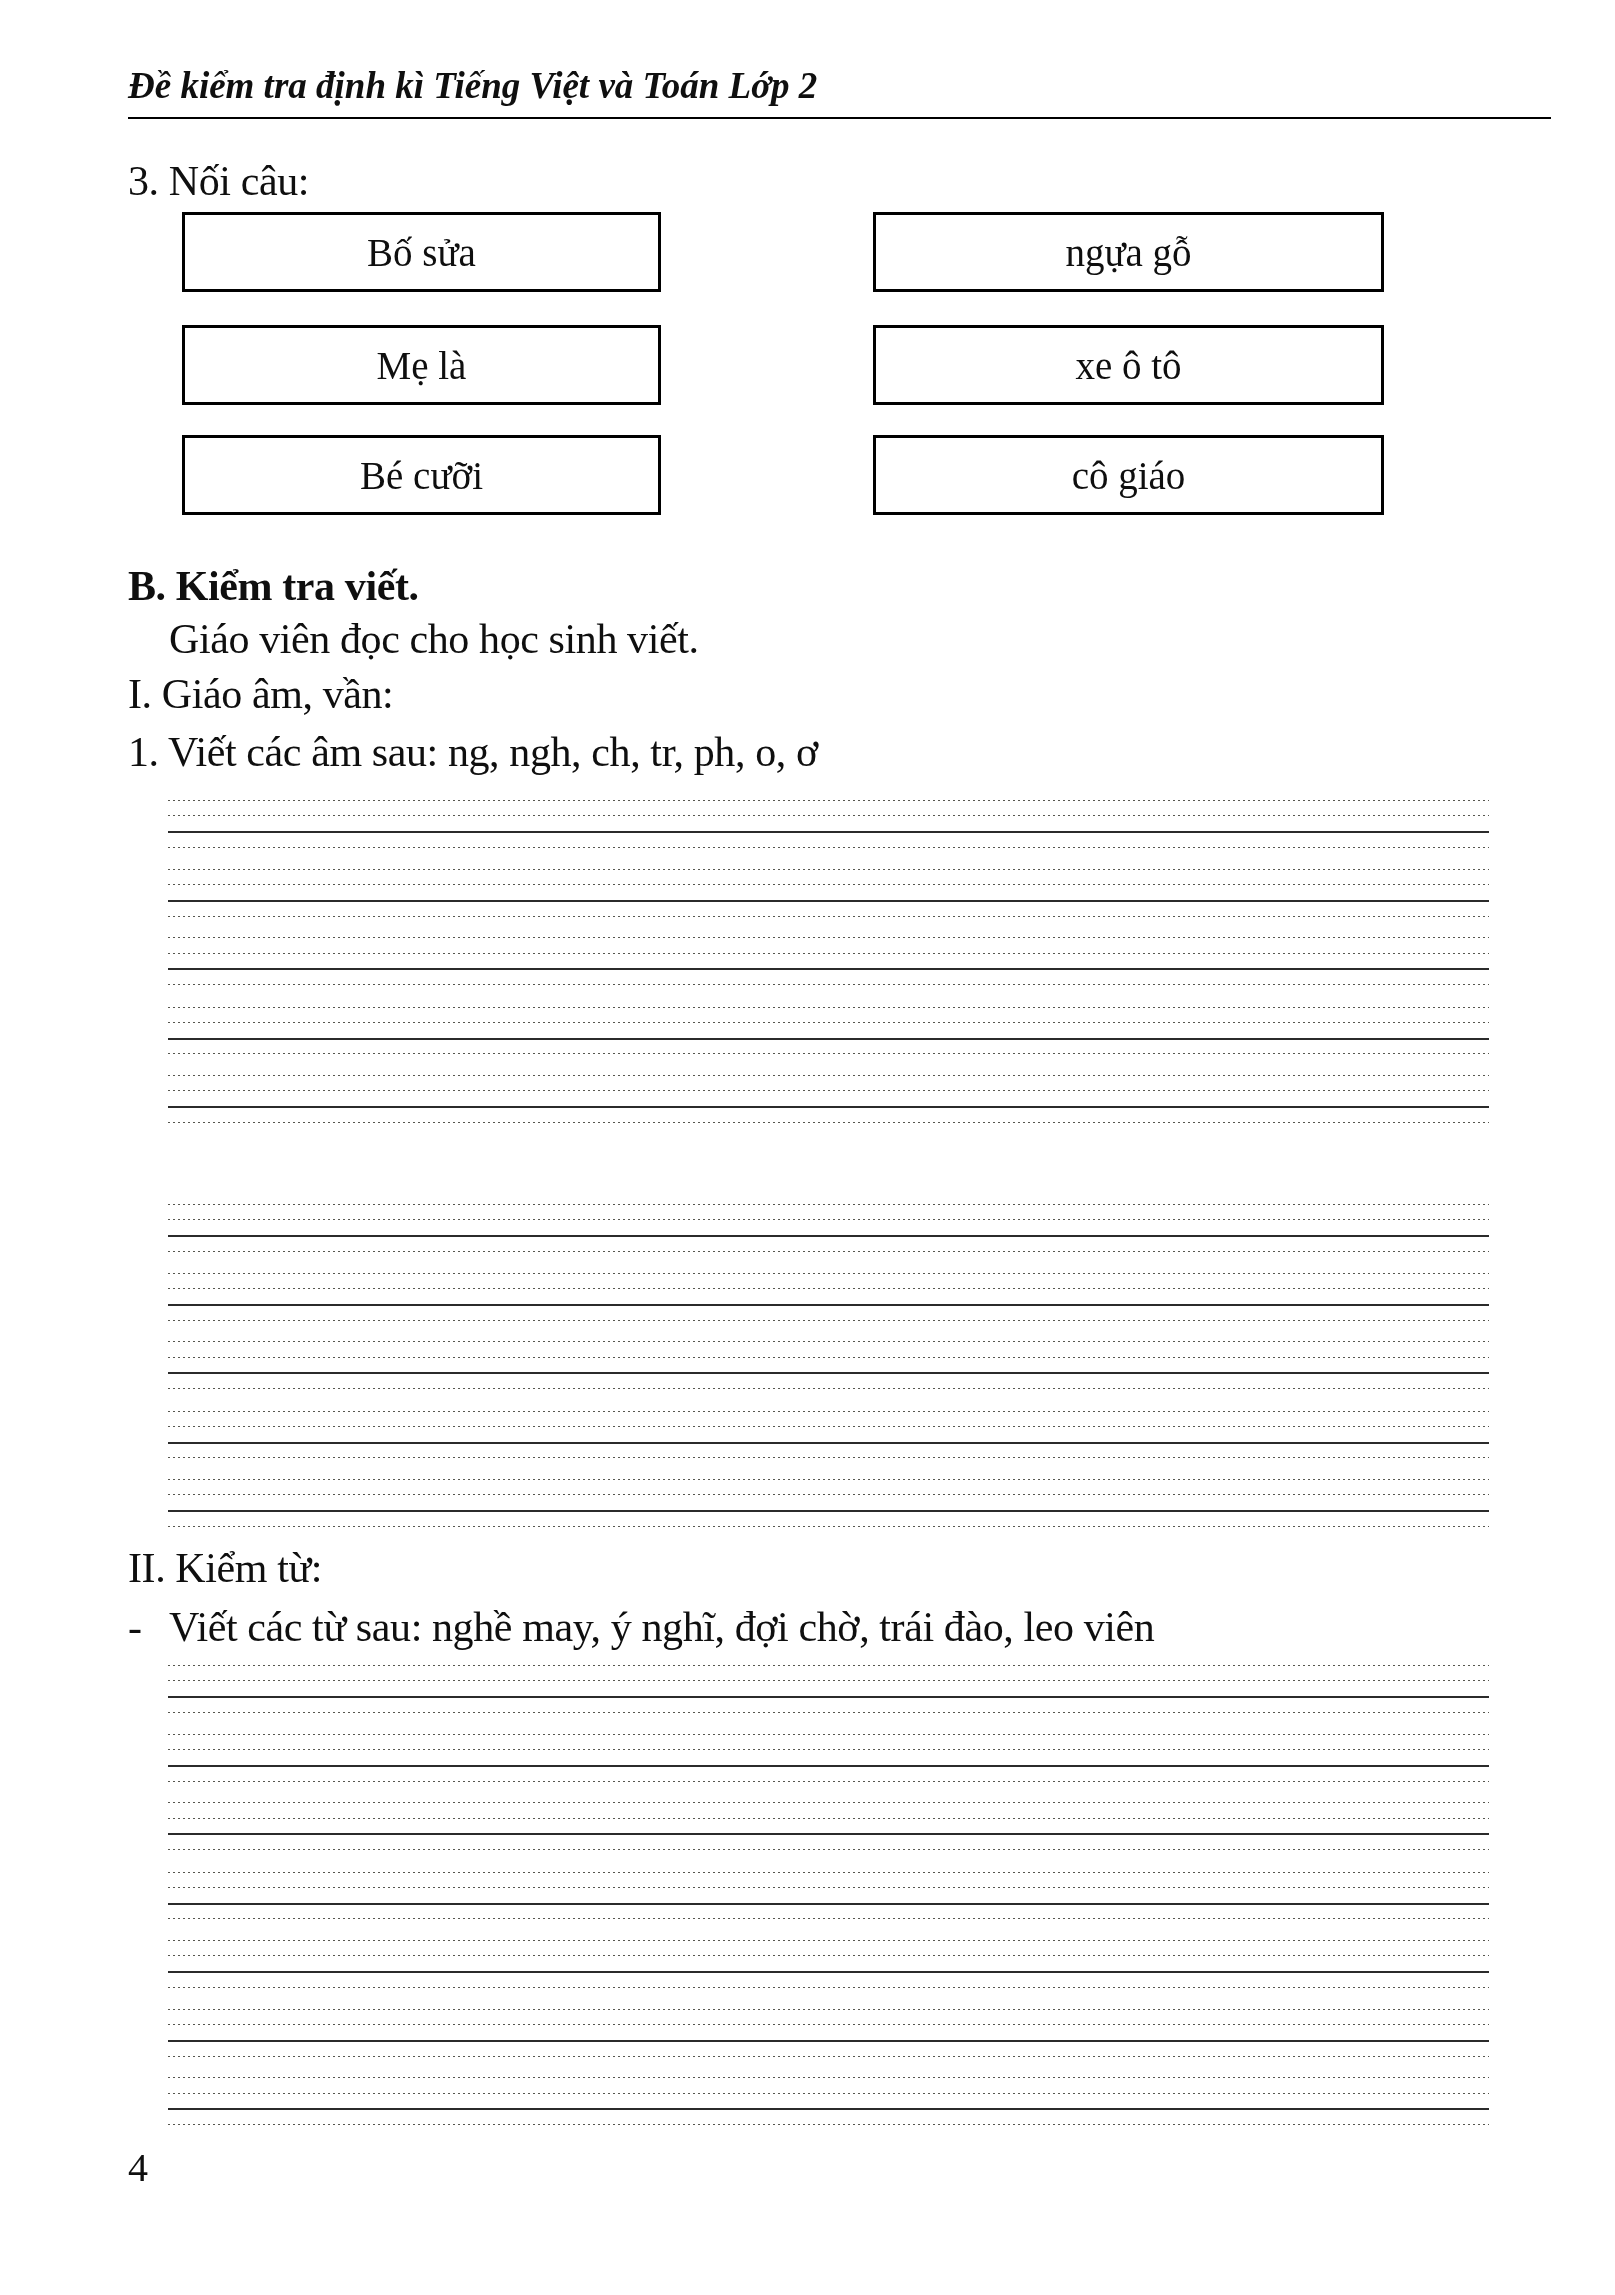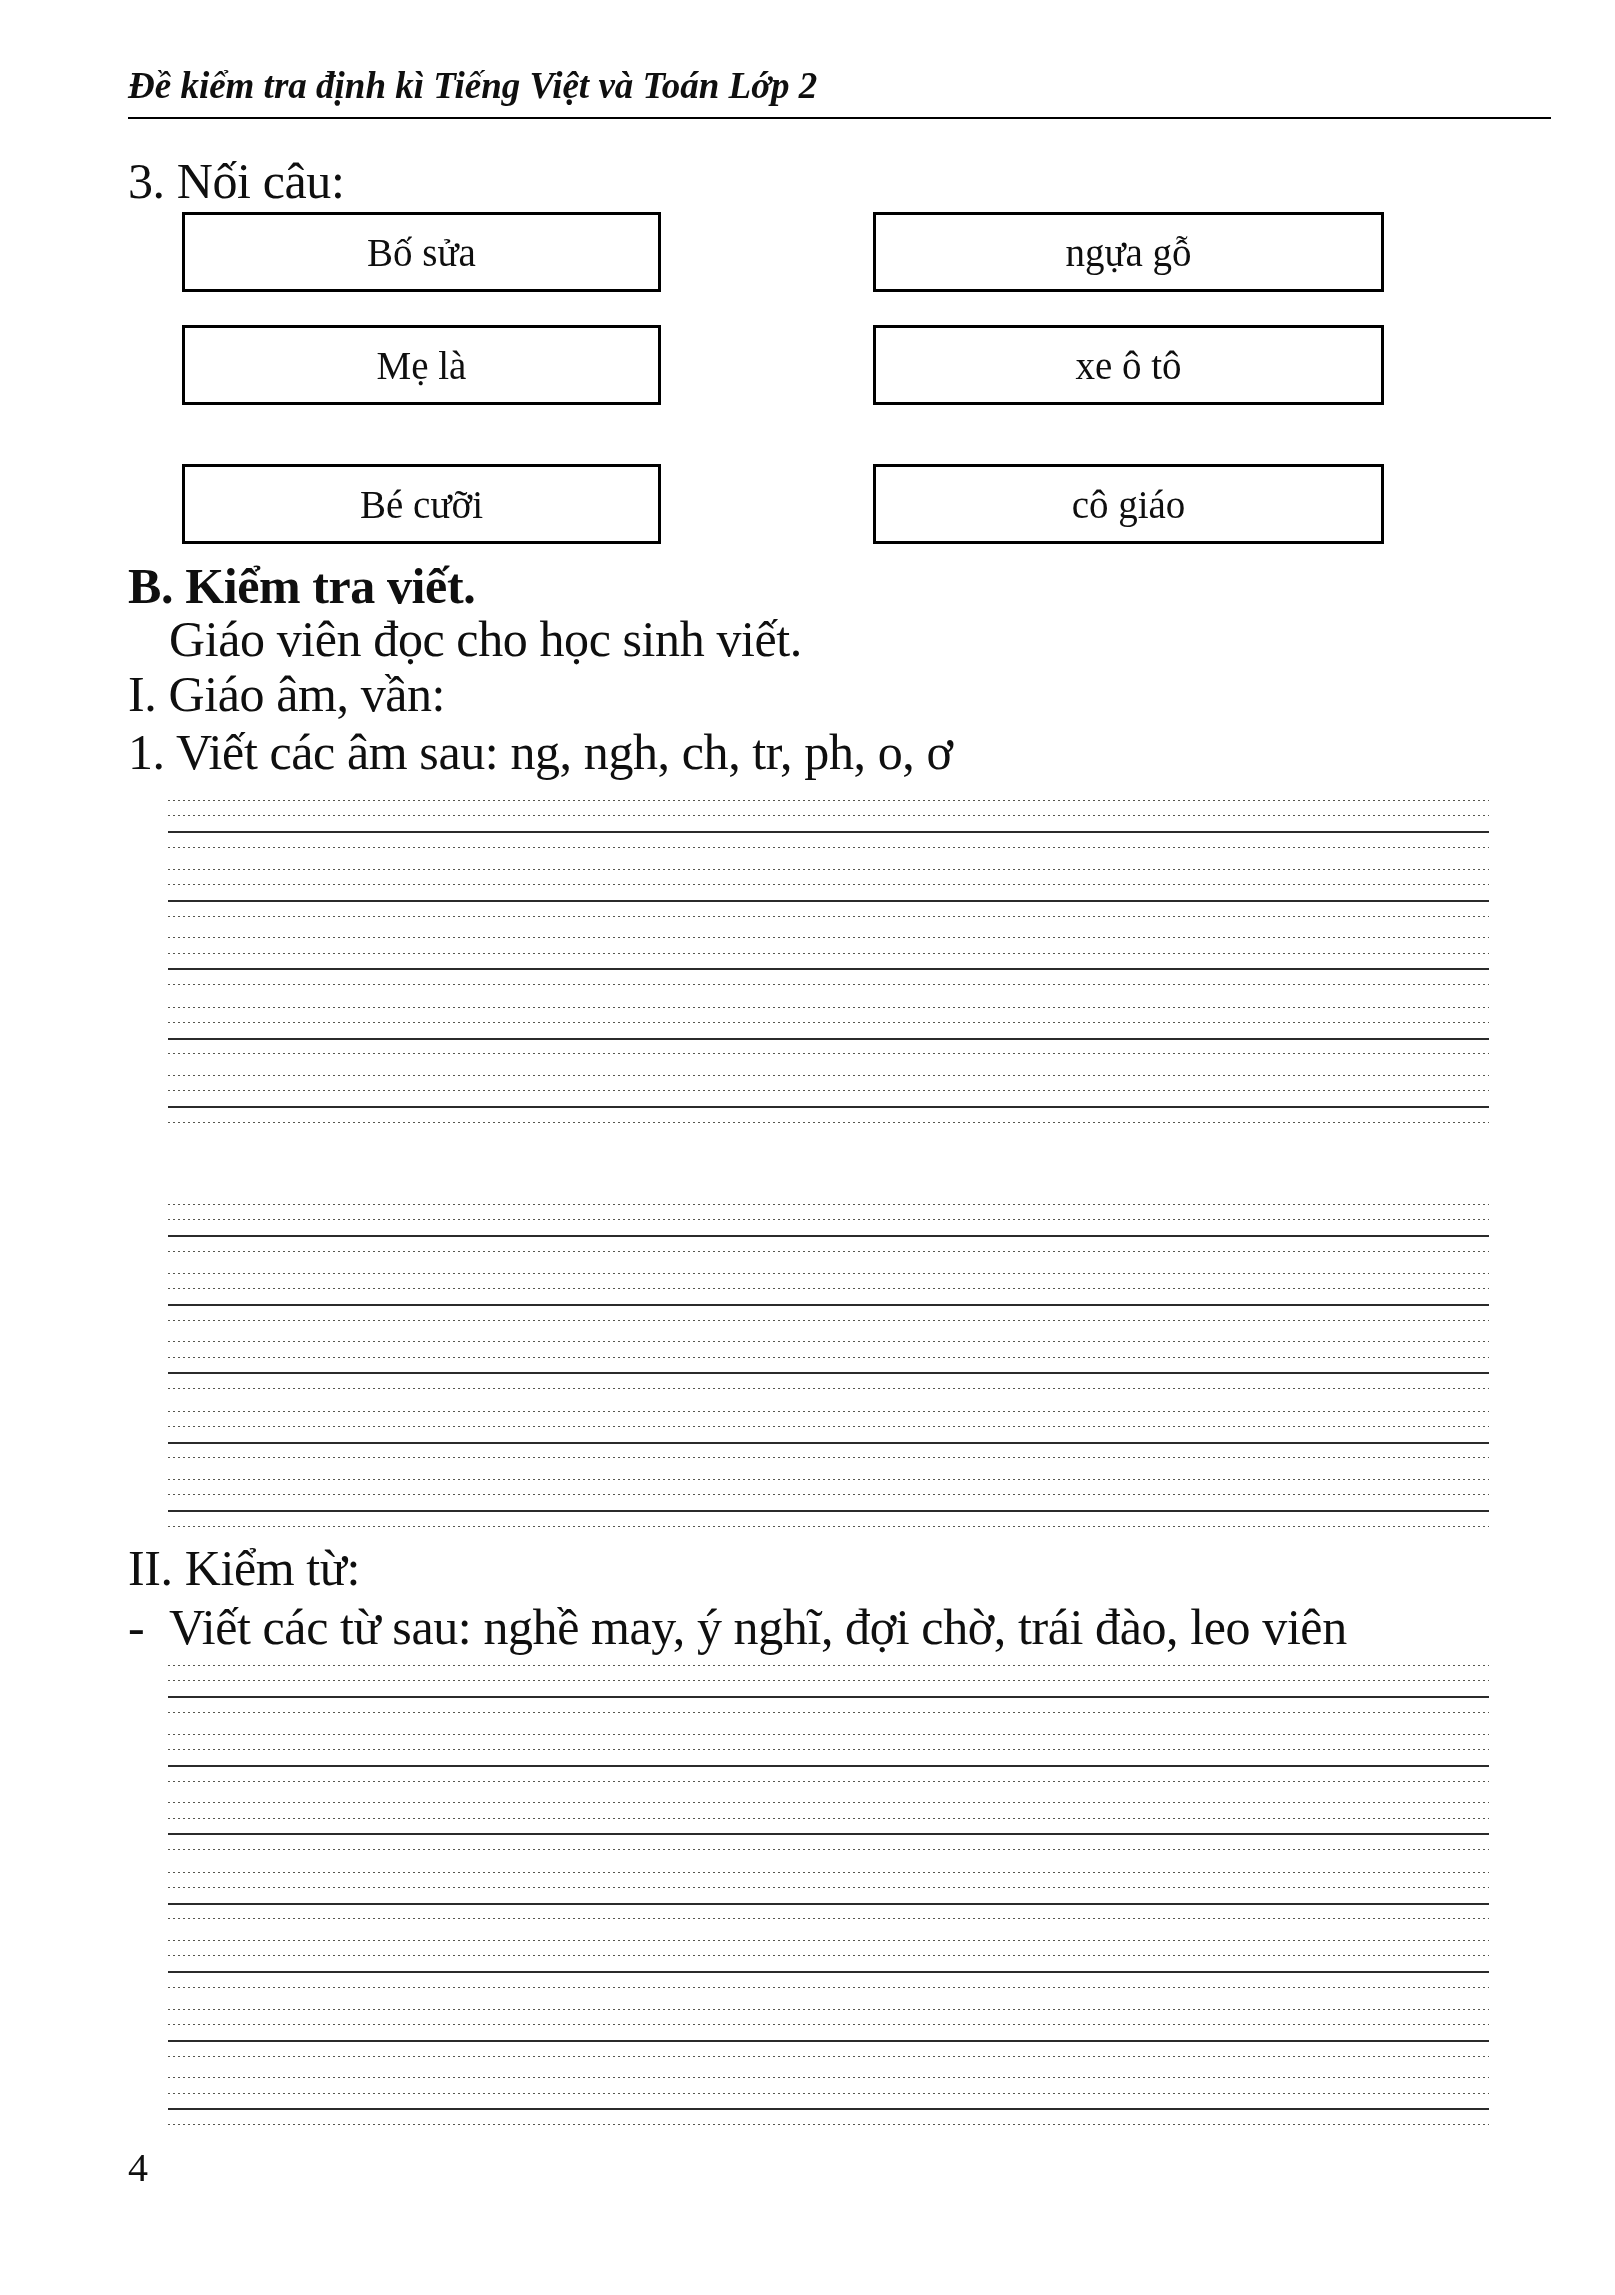--- a/index.html
+++ b/index.html
@@ -6,21 +6,21 @@
   .page{
     position:relative;
     width:1616px;height:2295px;
     background:#ffffff;
     font-family:"Liberation Serif","DejaVu Serif",serif;
     color:#0f0f0f;
     overflow:hidden;
   }
   .abs{position:absolute;white-space:nowrap;}
   .txt{
-    font-size:50px;line-height:50px;height:50px;
+    font-size:42px;line-height:50px;height:50px;
     letter-spacing:-0.4px;
   }
   .bold{font-weight:bold;}
   .header-text{
     font-size:37px;line-height:50px;height:50px;
     font-weight:bold;font-style:italic;
     letter-spacing:0;
   }
   .header-rule{
     position:absolute;
@@ -33,21 +33,21 @@
     height:74px; 
     display:flex;align-items:center;justify-content:center;
     font-size:39px;
     background:#fff;
     box-sizing:content-box;
   }
   .col-left{left:182px;width:473px;}
   .col-right{left:873px;width:505px;}
   .row-1{top:212px;}
   .row-2{top:325px;}
-  .row-3{top:464px;text-align:center;}
+  .row-3{top:435px;text-align:center;}
   .writing-block{position:absolute;left:168px;width:1321px;}
   .wline{position:absolute;left:0;width:1321px;}
   .wline.dotted{
     height:1.4px;
     background:repeating-linear-gradient(to right,#56564f 0 2.2px,transparent 2.2px 5px);
   }
   .wline.solid{
     height:2.2px;
     background:#2b2b2b;
   }

